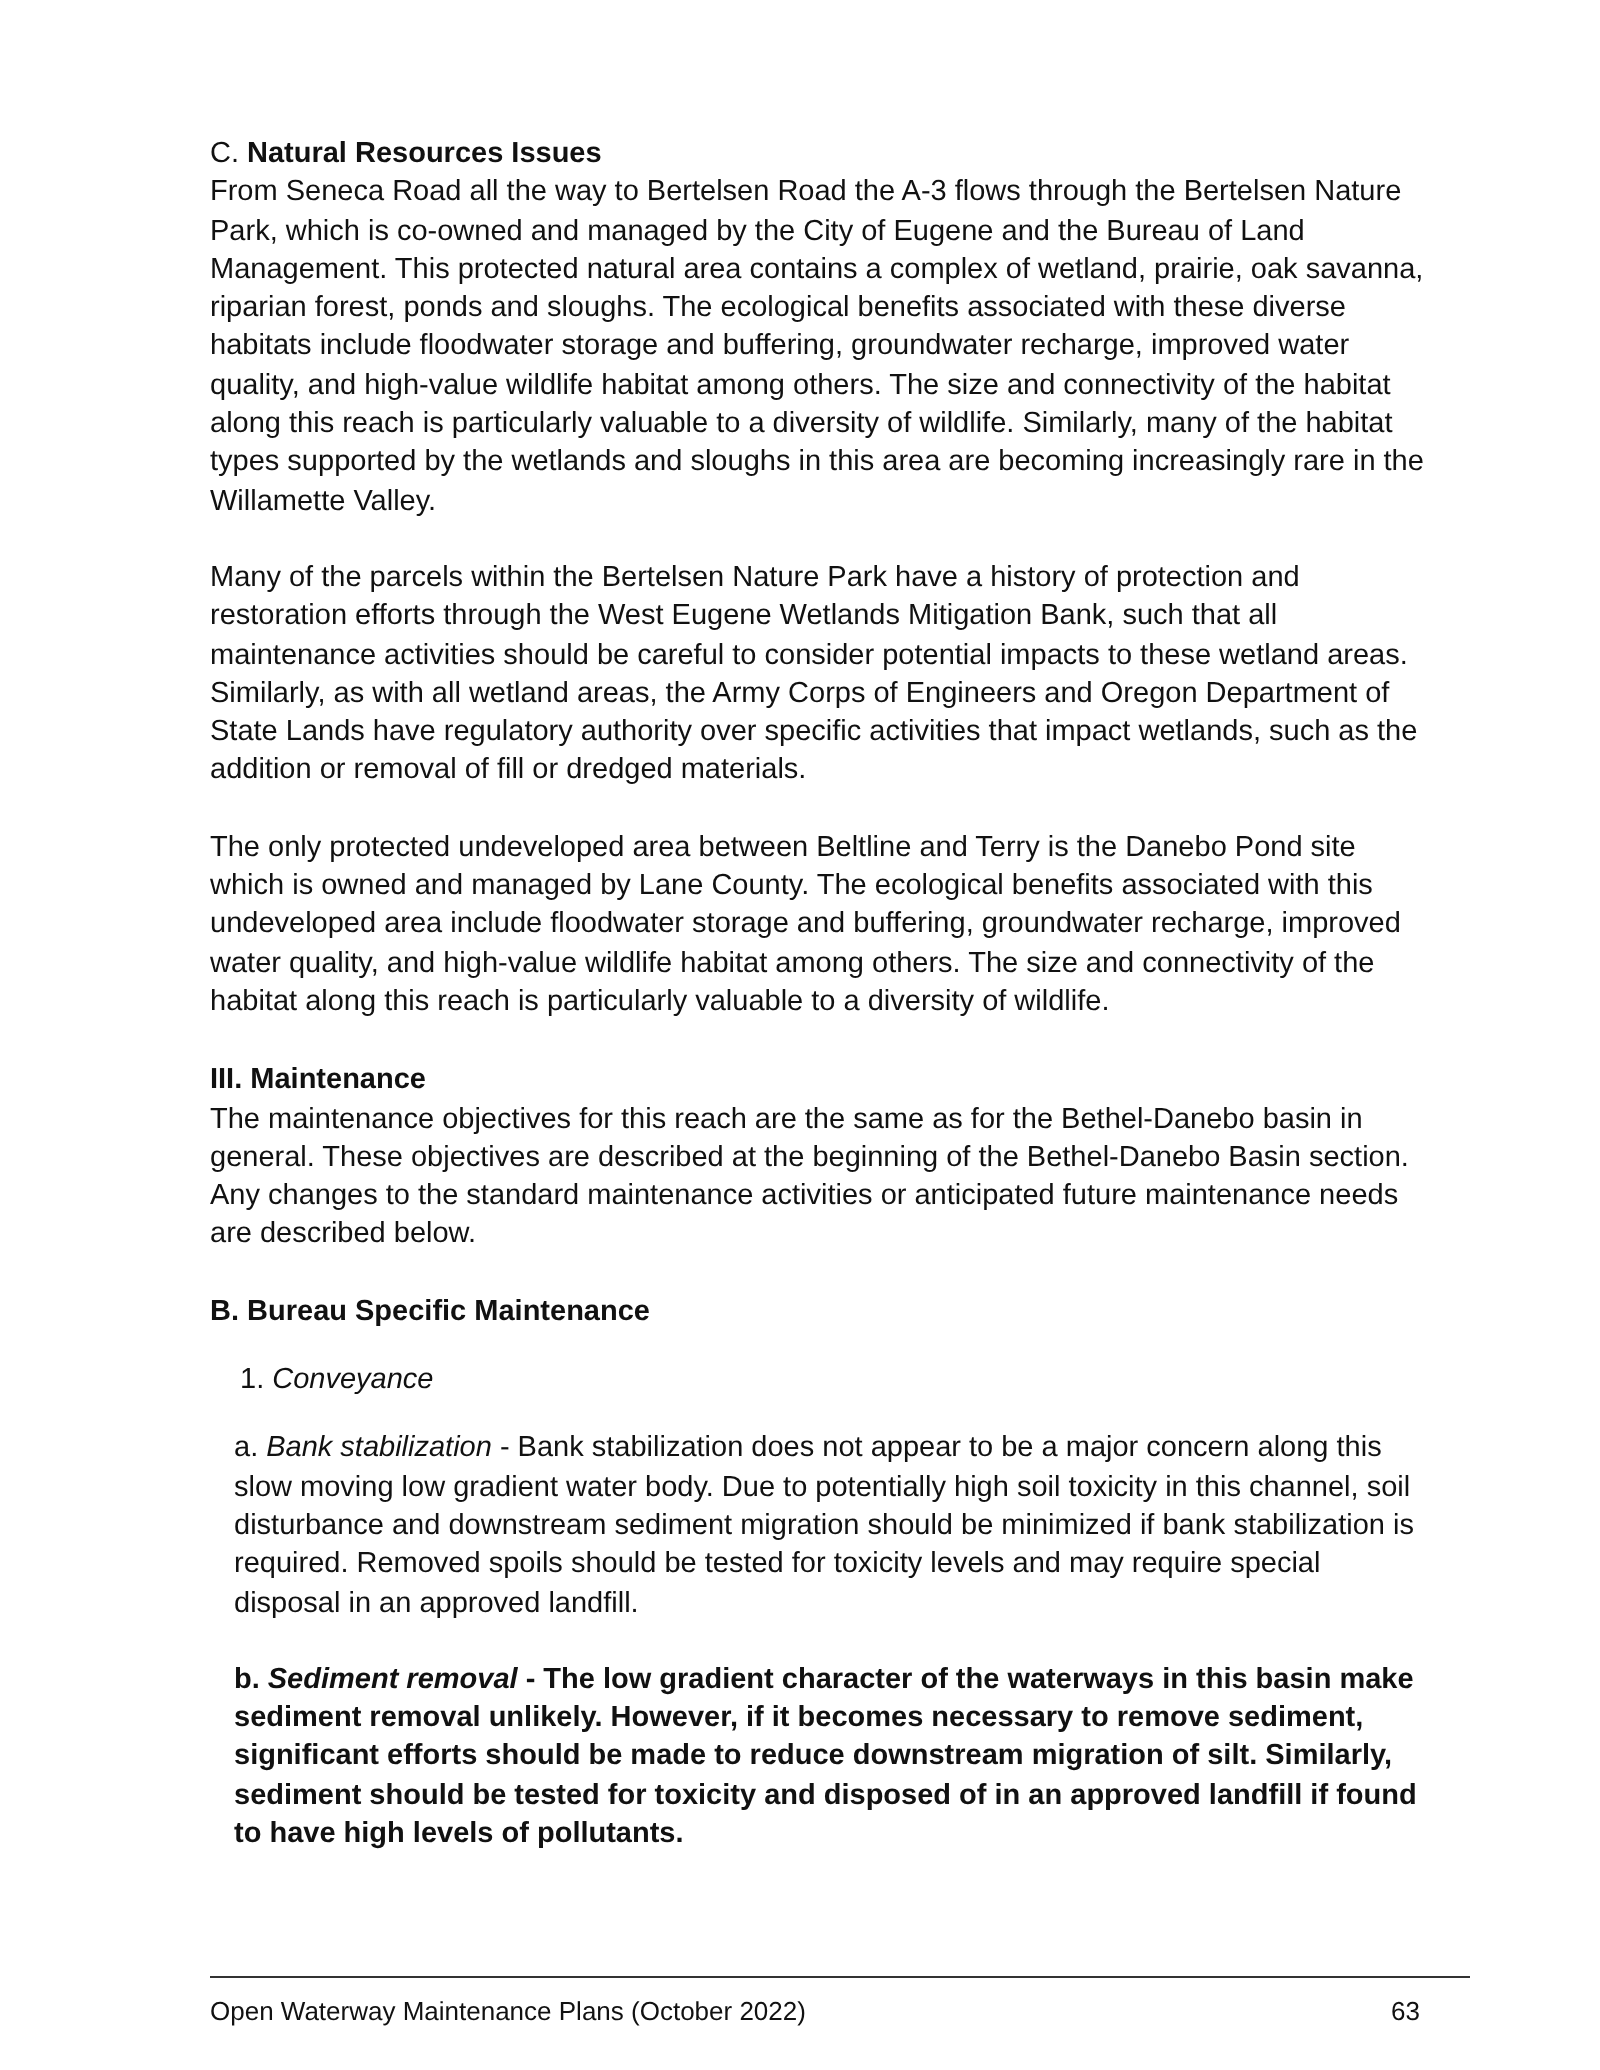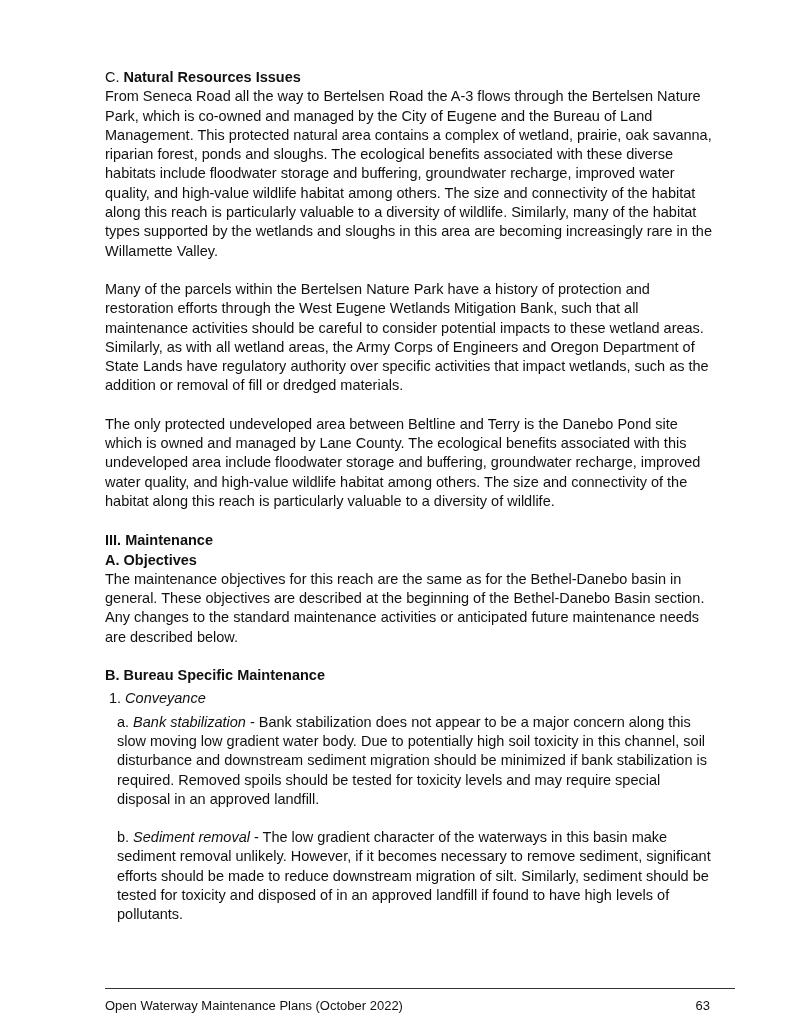--- a/index.html
+++ b/index.html
@@ -29,23 +29,23 @@
   }
   .heading {
     font-weight: bold;
     font-size: 14.5px;
     line-height: 19.3px;
   }
   .heading .prefix { font-weight: normal; margin-right: 4px; }
   .para { margin: 0 0 19px 0; }
   .para:last-child { margin-bottom: 0; }
   .section-gap { margin-top: 20px; }
-  .list-level-1 { margin: 4px; }
+  .list-level-1 { margin: 15px; }
   .list-level-2 { margin: 0 0 19px 0; padding-left: 12px; }
-  .list-level-2:last-of-type { margin-bottom: 4px; }
+  .list-level-2:last-of-type { margin-bottom: 4px; font-weight: bold; }
   .num { margin-right: 4px; }
   .italic { font-style: italic; }
   .item-text { margin-left: 4px; }
   .footer {
     position: absolute;
     left: 105px;
     right: 65px;
     bottom: 22px;
   }
   .footer-rule {
@@ -74,21 +74,20 @@
     </div>
 
     <p class="para">From Seneca Road all the way to Bertelsen Road the A-3 flows through the Bertelsen Nature Park, which is co-owned and managed by the City of Eugene and the Bureau of Land Management. This protected natural area contains a complex of wetland, prairie, oak savanna, riparian forest, ponds and sloughs. The ecological benefits associated with these diverse habitats include floodwater storage and buffering, groundwater recharge, improved water quality, and high-value wildlife habitat among others. The size and connectivity of the habitat along this reach is particularly valuable to a diversity of wildlife. Similarly, many of the habitat types supported by the wetlands and sloughs in this area are becoming increasingly rare in the Willamette Valley.</p>
 
     <p class="para">Many of the parcels within the Bertelsen Nature Park have a history of protection and restoration efforts through the West Eugene Wetlands Mitigation Bank, such that all maintenance activities should be careful to consider potential impacts to these wetland areas. Similarly, as with all wetland areas, the Army Corps of Engineers and Oregon Department of State Lands have regulatory authority over specific activities that impact wetlands, such as the addition or removal of fill or dredged materials.</p>
 
     <p class="para">The only protected undeveloped area between Beltline and Terry is the Danebo Pond site which is owned and managed by Lane County. The ecological benefits associated with this undeveloped area include floodwater storage and buffering, groundwater recharge, improved water quality, and high-value wildlife habitat among others. The size and connectivity of the habitat along this reach is particularly valuable to a diversity of wildlife.</p>
 
     <div class="heading section-gap">III. Maintenance</div>
 
-    <div class="heading">A. Objectives</div>
 
     <p class="para">The maintenance objectives for this reach are the same as for the Bethel-Danebo basin in general. These objectives are described at the beginning of the Bethel-Danebo Basin section. Any changes to the standard maintenance activities or anticipated future maintenance needs are described below.</p>
 
     <div class="heading">B. Bureau Specific Maintenance</div>
 
     <div class="list-level-1">
       <span class="num">1.</span><span class="italic">Conveyance</span>
     </div>
 
     <p class="list-level-2">

